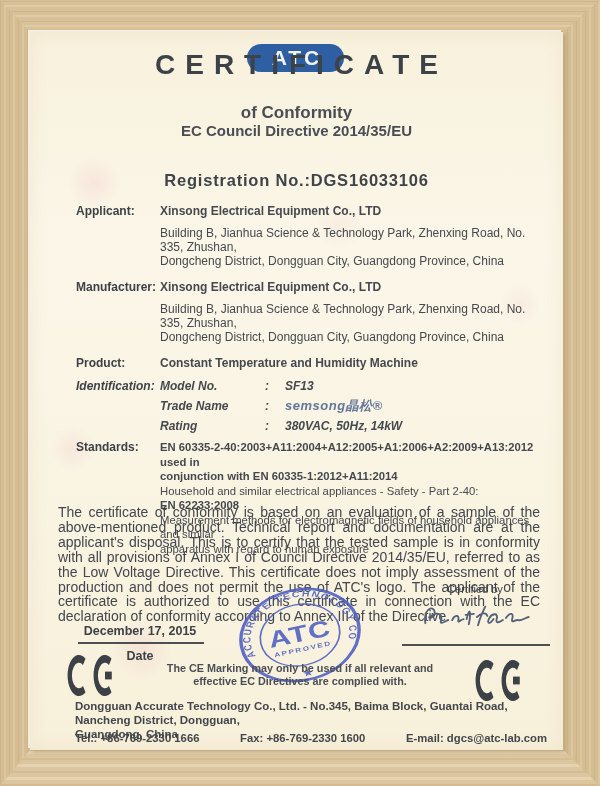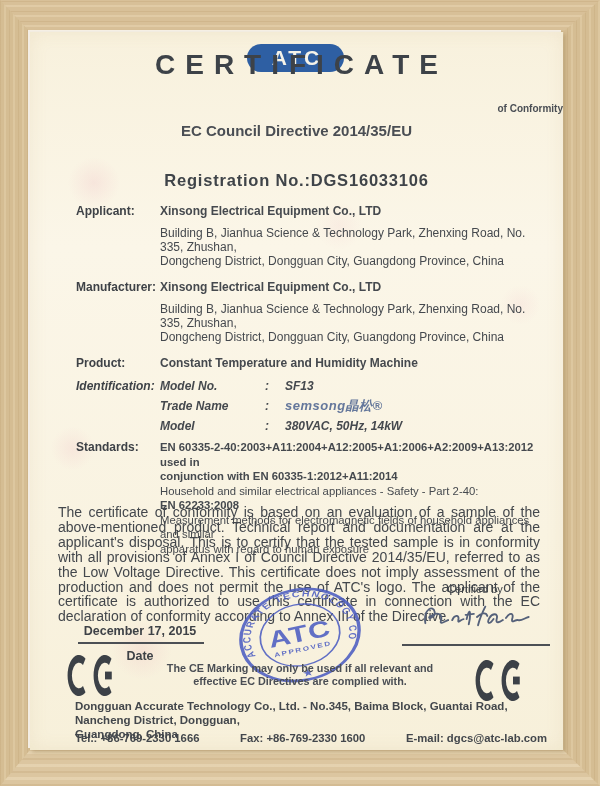--- a/index.html
+++ b/index.html
@@ -41,21 +41,21 @@
   .ctr{text-align:center;}
   .pre{white-space:pre-line;}
   .b{font-weight:bold;}
 
   .atc-pill{
     left:217px;top:12px;width:97px;height:28px;border-radius:15px;
     background:#2e5fa3;color:#f6f3e8;display:flex;align-items:center;justify-content:center;
     font-size:21px;font-weight:bold;letter-spacing:3px;padding-left:3px;
   }
   .cert-title{left:0;top:17px;width:533px;font-size:28px;font-weight:bold;letter-spacing:10px;padding-left:10px;color:#3d4248;}
-  .sub1{left:0;top:71px;width:533px;font-size:10px;font-weight:bold;color:#4a4e54;text-align:right;}
+  .sub1{left:0;top:71px;width:533px;font-size:17px;font-weight:bold;color:#4a4e54;}
   .sub2{left:0;top:90px;width:533px;font-size:15px;font-weight:bold;color:#4a4e54;}
   .sub3{left:0;top:109px;width:533px;font-size:15px;font-weight:bold;color:#4a4e54;}
   .reg{left:0;top:139px;width:533px;font-size:16.5px;font-weight:bold;letter-spacing:.8px;color:#3f4449;}
 
   .fields{left:46px;top:172px;width:472px;font-size:12px;}
   .frow{display:grid;grid-template-columns:84px 1fr;align-items:start;}
   .flabel{font-weight:bold;color:#3e4247;}
   .fname{font-weight:bold;}
   .faddr{font-size:12px;line-height:14px;margin-top:8px;}
   .mb12{margin-bottom:12px;} .mb9{margin-bottom:9px;} .mb7{margin-bottom:7px;font-style:italic;}
@@ -124,21 +124,21 @@
 
       <div class="frow mb7">
         <div class="flabel">Identification:</div>
         <div class="idgrid">
           <div class="fname">Model No.</div>
           <div class="fname">:</div>
           <div class="fname">SF13</div>
           <div class="fname">Trade Name</div>
           <div class="fname">:</div>
           <div class="trade">semsong晶松®</div>
-          <div class="fname">Model</div>
+          <div class="fname">Rating</div>
           <div class="fname">:</div>
           <div class="fname">380VAC, 50Hz, 14kW</div>
         </div>
       </div>
 
       <div class="frow">
         <div class="flabel">Standards:</div>
         <div class="std">
           <div class="b pre">EN 60335-2-40:2003+A11:2004+A12:2005+A1:2006+A2:2009+A13:2012 used in
 conjunction with EN 60335-1:2012+A11:2014</div>

